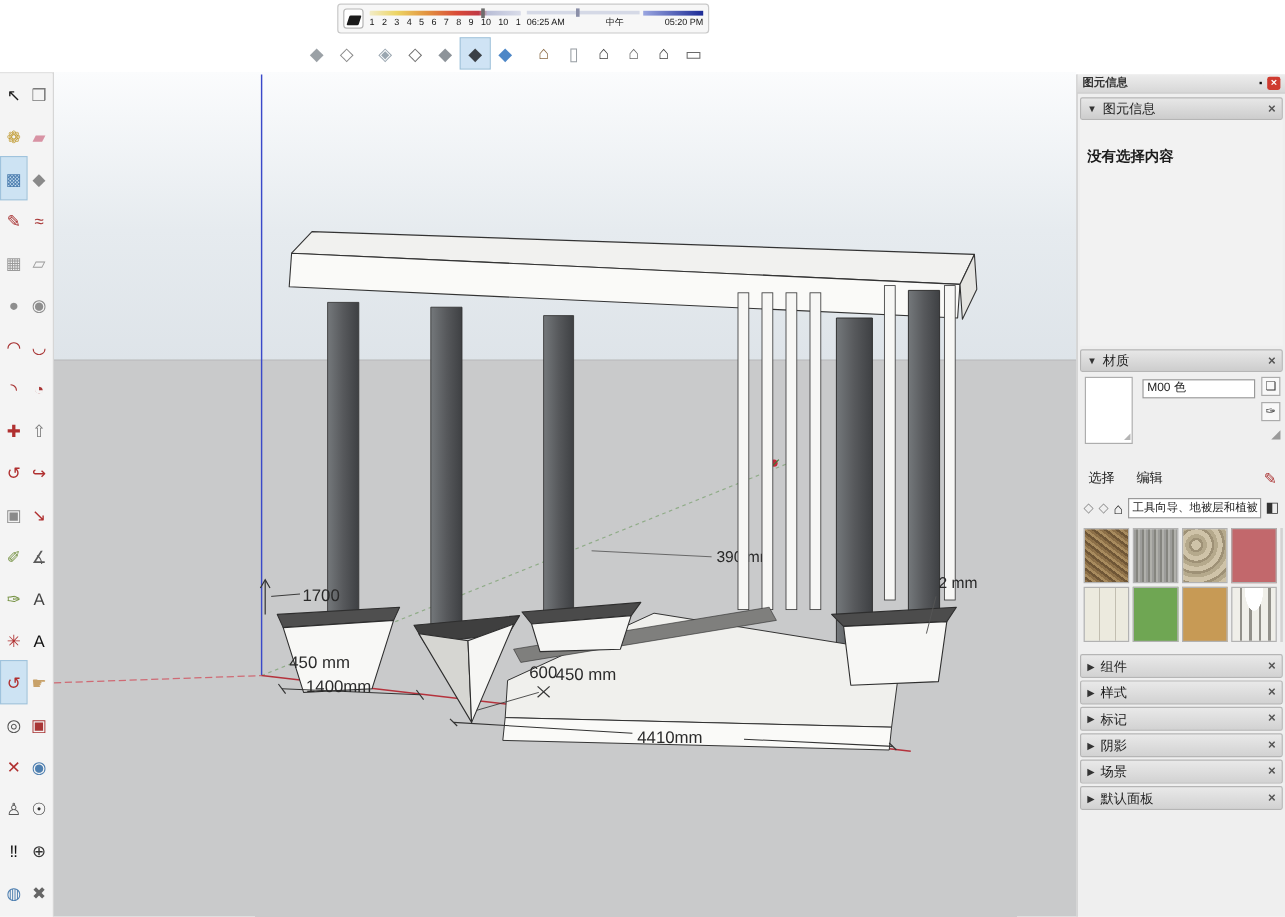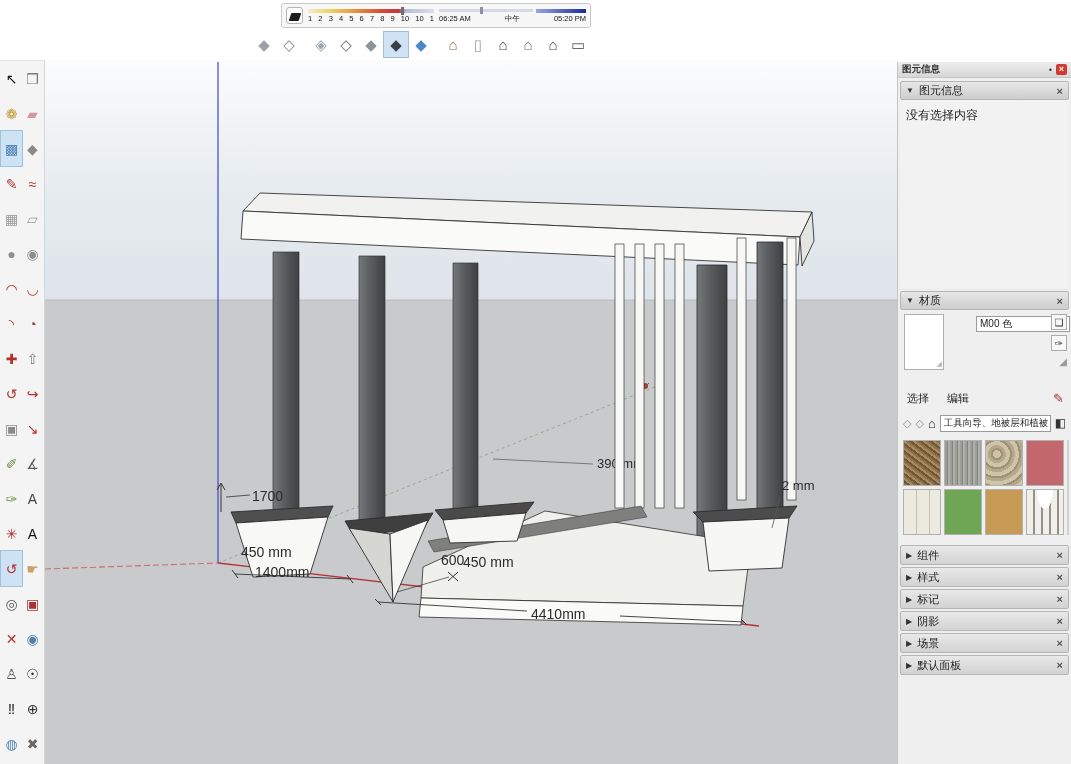--- a/index.html
+++ b/index.html
@@ -44,26 +44,26 @@
   .right-panel{position:absolute;left:897px;top:62px;width:174px;height:702px;background:#efefef;
     border-left:1px solid #c4c4c4;font-size:11px;color:#222;}
   .panel-title{height:16px;display:flex;align-items:center;gap:4px;background:linear-gradient(#ededed,#d7d7d7);
     border-bottom:1px solid #c6c6c6;font-size:9.5px;font-weight:bold;color:#333;padding:0 4px;}
   .pin{margin-left:auto;font-size:8px;color:#111;}
   .close-red{width:11px;height:11px;background:#cf3b30;color:#fff;font-size:9px;line-height:11px;text-align:center;border-radius:2px;}
   .sec-header{height:19px;margin:3px 2px 0;background:linear-gradient(#e7e7e7,#cdcdcd);border:1px solid #b5b5b5;
     border-radius:2px;display:flex;align-items:center;gap:5px;padding:0 5px;font-size:11px;color:#1d1d1d;}
   .tri{font-size:8px;color:#333;}
   .sec-close{margin-left:auto;color:#555;font-weight:bold;font-size:11px;}
-  .entity-body{height:188px;margin:0 2px;background:#f2f2f2;padding:7px 6px;font-size:12px;font-weight:normal;color:#1b1b1b;}
+  .entity-body{height:188px;margin:0 2px;background:#f2f2f2;padding:22px 6px;font-size:12px;font-weight:bold;color:#1b1b1b;}
   .mat-body{margin:2px 2px 0;height:96px;position:relative;}
   .mat-preview{position:absolute;left:4px;top:2px;width:40px;height:56px;background:#fff;border:1px solid #adadad;}
   .grip{position:absolute;right:1px;bottom:1px;font-size:7px;color:#b5b5b5;}
   .mat-name{position:absolute;left:52px;top:4px;width:94px;height:16px;background:#fff;border:1px solid #9a9a9a;
-    font-size:10px;line-height:14px;padding:0 3px;color:#222;margin-left:24px;}
+    font-size:10px;line-height:14px;padding:0 3px;color:#222;}
   .mat-btns{position:absolute;right:2px;top:2px;display:flex;flex-direction:column;gap:5px;align-items:center;}
   .mat-btn{width:16px;height:16px;border:1px solid #ababab;background:#f8f8f8;font-size:10px;display:flex;align-items:center;justify-content:center;color:#333;}
   .mat-corner{position:absolute;right:2px;top:44px;font-size:10px;color:#9a9a9a;}
   .mat-tabs{position:absolute;left:7px;bottom:2px;display:flex;gap:18px;font-size:11px;color:#222;}
   .mat-eyedrop{position:absolute;right:5px;bottom:2px;color:#a33;font-size:13px;}
   .mat-nav{margin:4px 2px 0;display:flex;align-items:center;gap:4px;height:22px;padding:0 3px;}
   .nav-ic{font-size:11px;color:#8a8a8a;}
   .home-ic{font-size:13px;color:#111;}
   .mat-select{flex:1;height:17px;background:#fff;border:1px solid #9a9a9a;display:flex;align-items:center;
     padding:0 3px;font-size:9.5px;color:#222;white-space:nowrap;overflow:hidden;}

